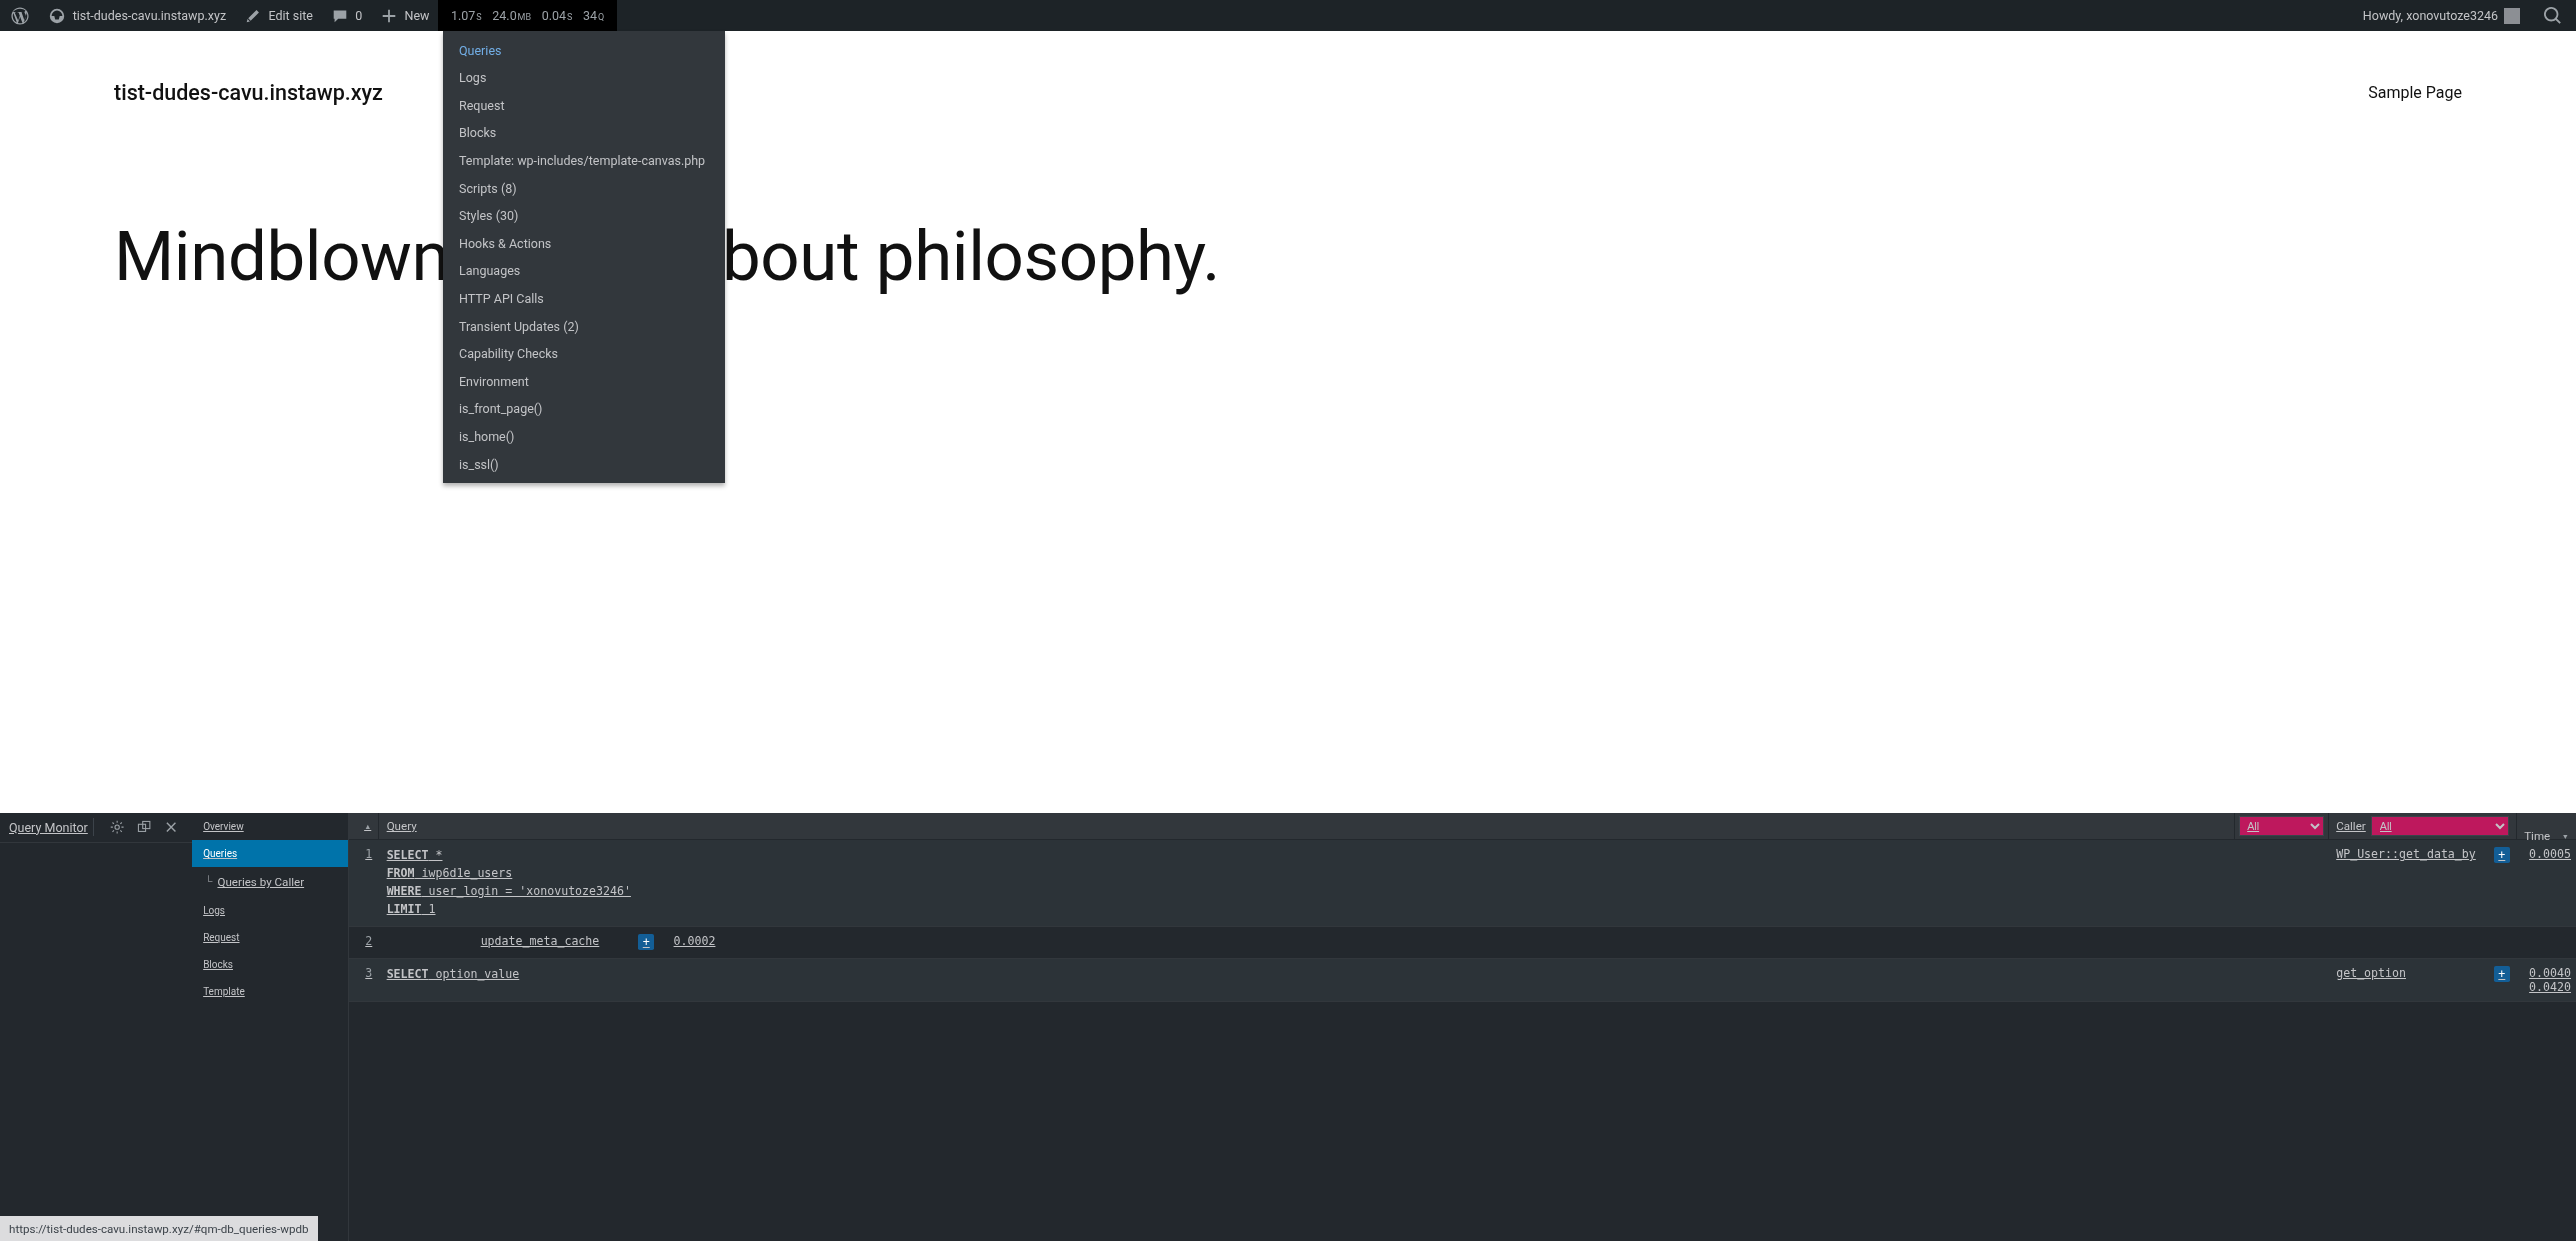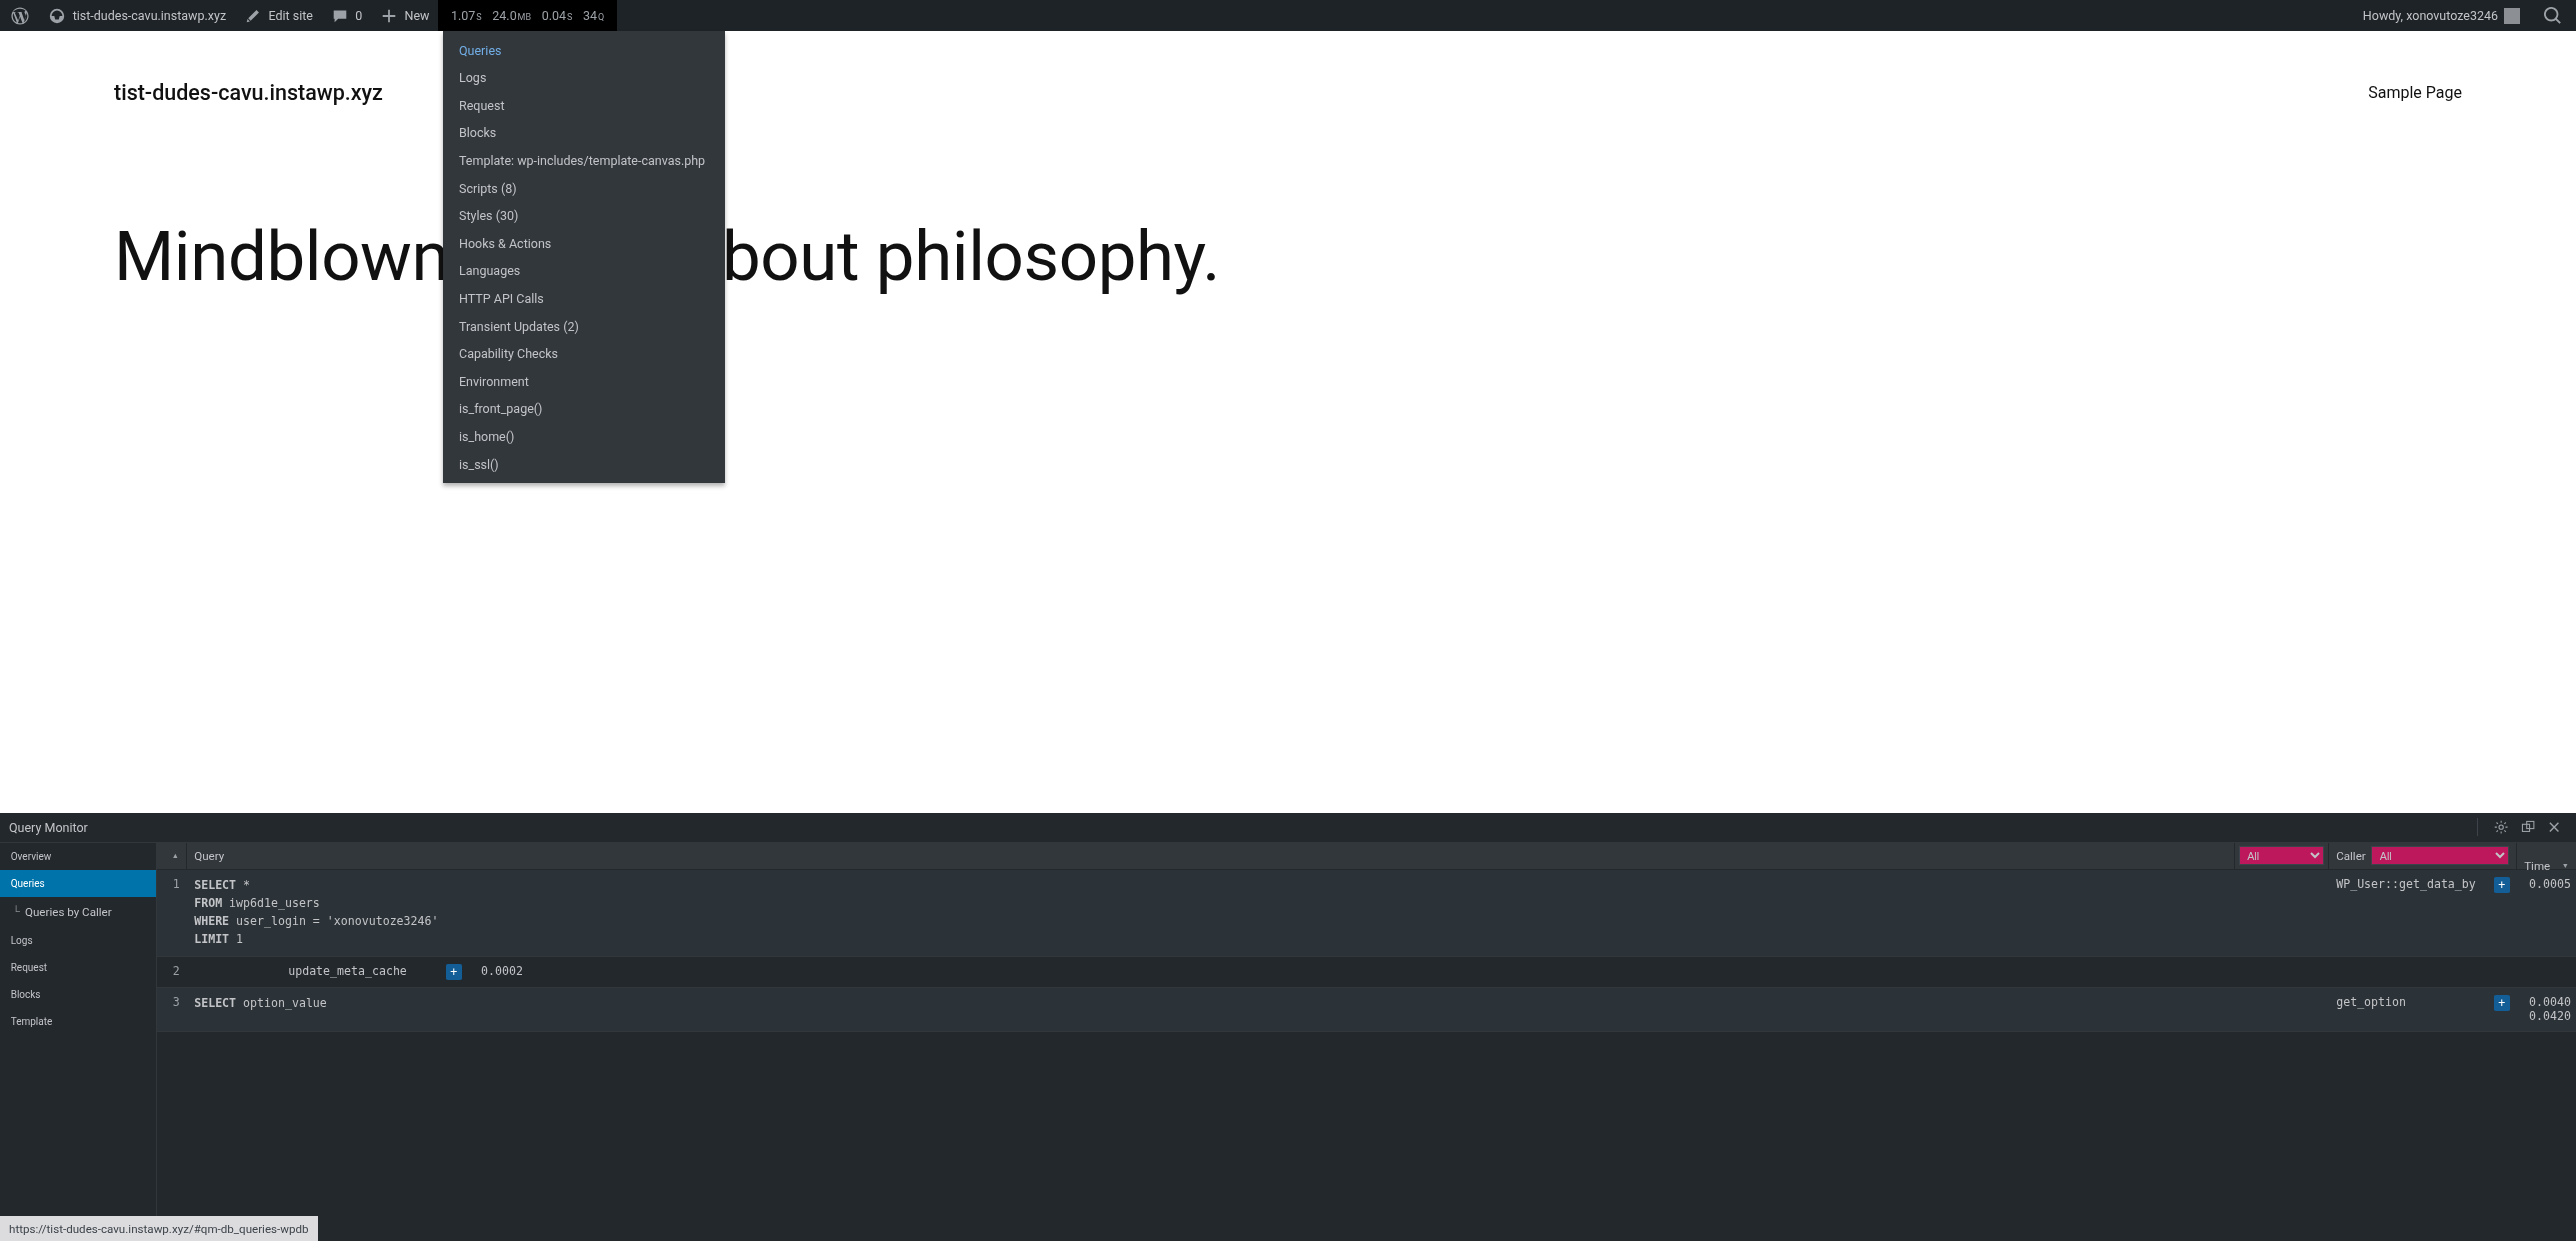--- a/index.html
+++ b/index.html
@@ -80,22 +80,22 @@
 .hero { margin-top: 112px; font-size: 69px; font-weight: 400; line-height: 1.15; letter-spacing: -0.4px; }
 
 
 .qm-panel {
   position: absolute;
   left: 0; right: 0; bottom: 0;
   height: 428px;
   background: #23282d;
   color: #c3c4c7;
   display: flex;
-  flex-direction: column;
   z-index: 900;
+  text-decoration: underline;
 }
 .qm-titlebar {
   height: 29.5px;
   background: #23282d;
   border-bottom: 0.9px solid #32373c;
   display: flex;
   align-items: center;
   padding: 0 9px;
   font-size: 12.5px;
 }

